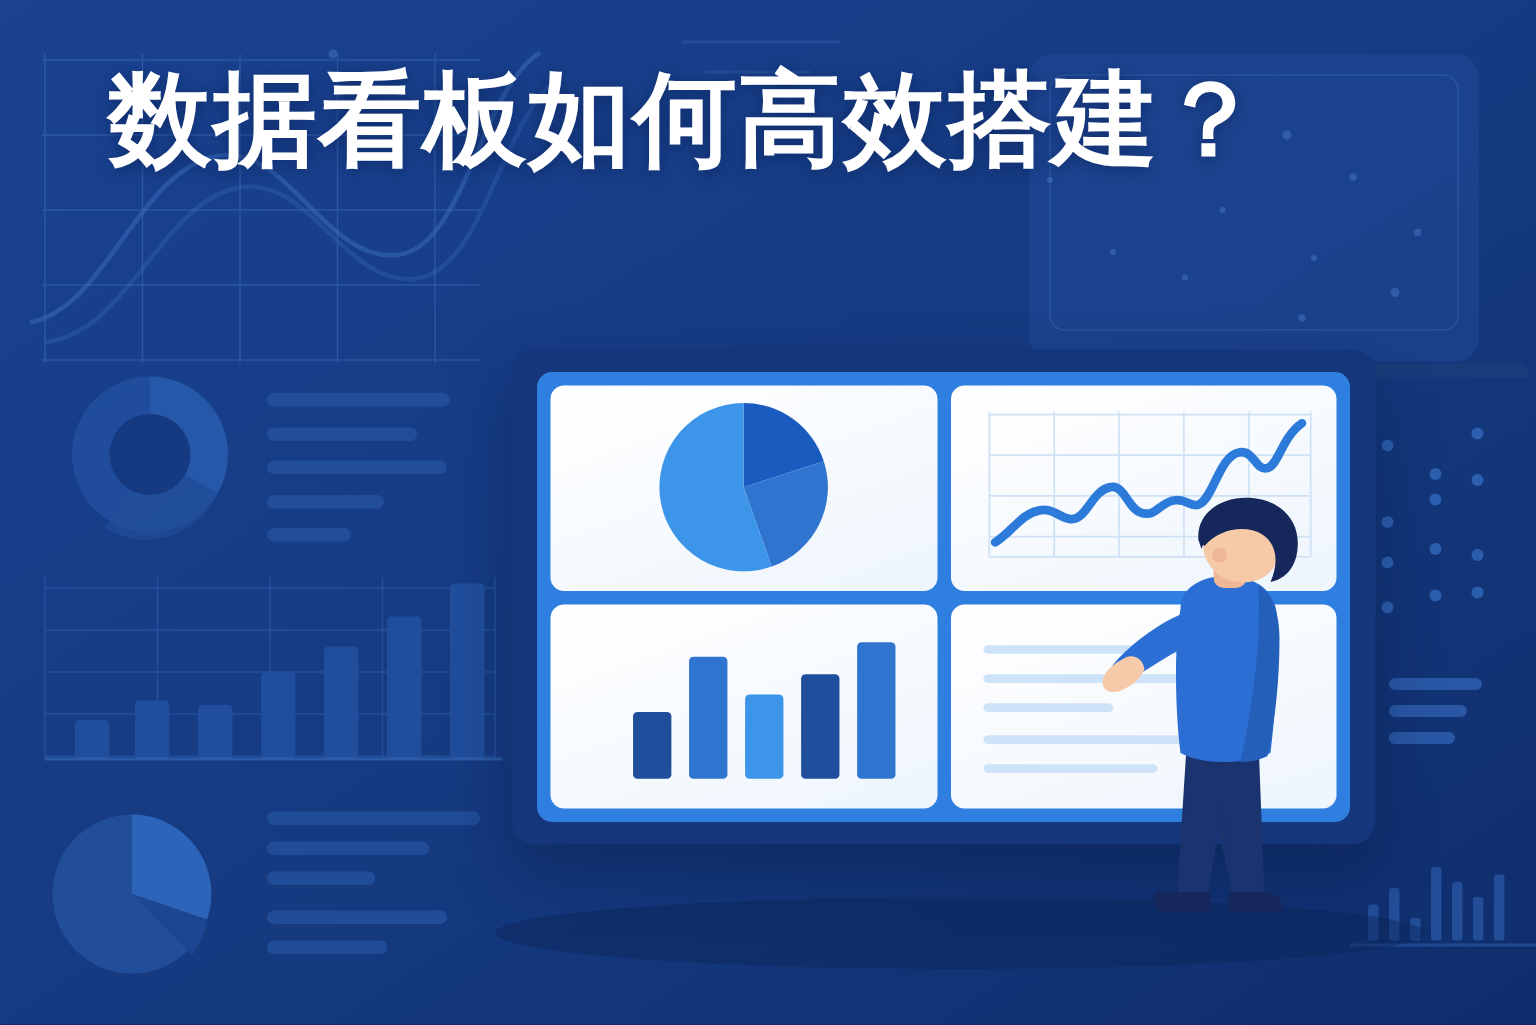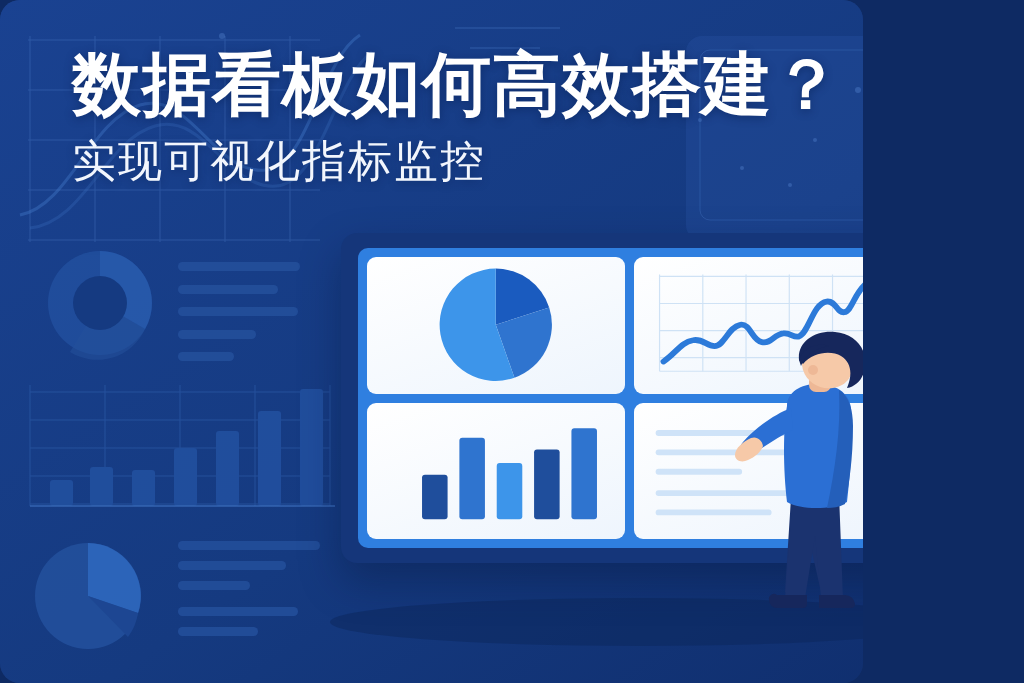--- a/index.html
+++ b/index.html
@@ -2,27 +2,26 @@
 <html><head>
 <meta charset="utf-8">
 <style>
   html, body {
     margin: 0;
     padding: 0;
     background: #0e2a63;
   }
   #poster {
     position: relative;
-    width: 863px;
+    width: 1024px;
     height: 683px;
     overflow: hidden;
     background: radial-gradient(ellipse at 30% 20%, #1a4291 0%, #153a80 42%, #102e6b 100%);
-    font-family: Liberation Sans, sans-serif;
+    font-family: Liberation Mono, monospace;
     user-select: none;
-    border-radius: 20px;
   }
   .layer {
     position: absolute;
     left: 0; top: 0;
     width: 1024px;
     height: 683px;
   }
   
   .title-block {
     position: absolute;
@@ -251,21 +250,20 @@
         <rect x="996" y="583" width="7" height="44" rx="2"></rect>
       </g>
       <line x1="900" y1="630" x2="1024" y2="630" stroke="#3566b4" stroke-width="2" opacity="0.5"></line>
 
       <ellipse cx="640" cy="622" rx="310" ry="24" fill="#0c2559" opacity="0.45"></ellipse>
     </g>
   </svg>
 
   <div class="title-block">
     <div class="headline">数据看板如何高效搭建？</div>
-    <div class="subhead">实现可视化指标监控</div>
   </div>
 
   <div class="stand-neck" style="left:629px;"></div>
   <div class="stand-base" style="left:629px;"></div>
 
   <div class="monitor">
     <div class="monitor-inner">
 
       <div class="panel">
         <svg width="100%" height="100%" viewBox="0 0 262 141" preserveAspectRatio="xMidYMid meet">

